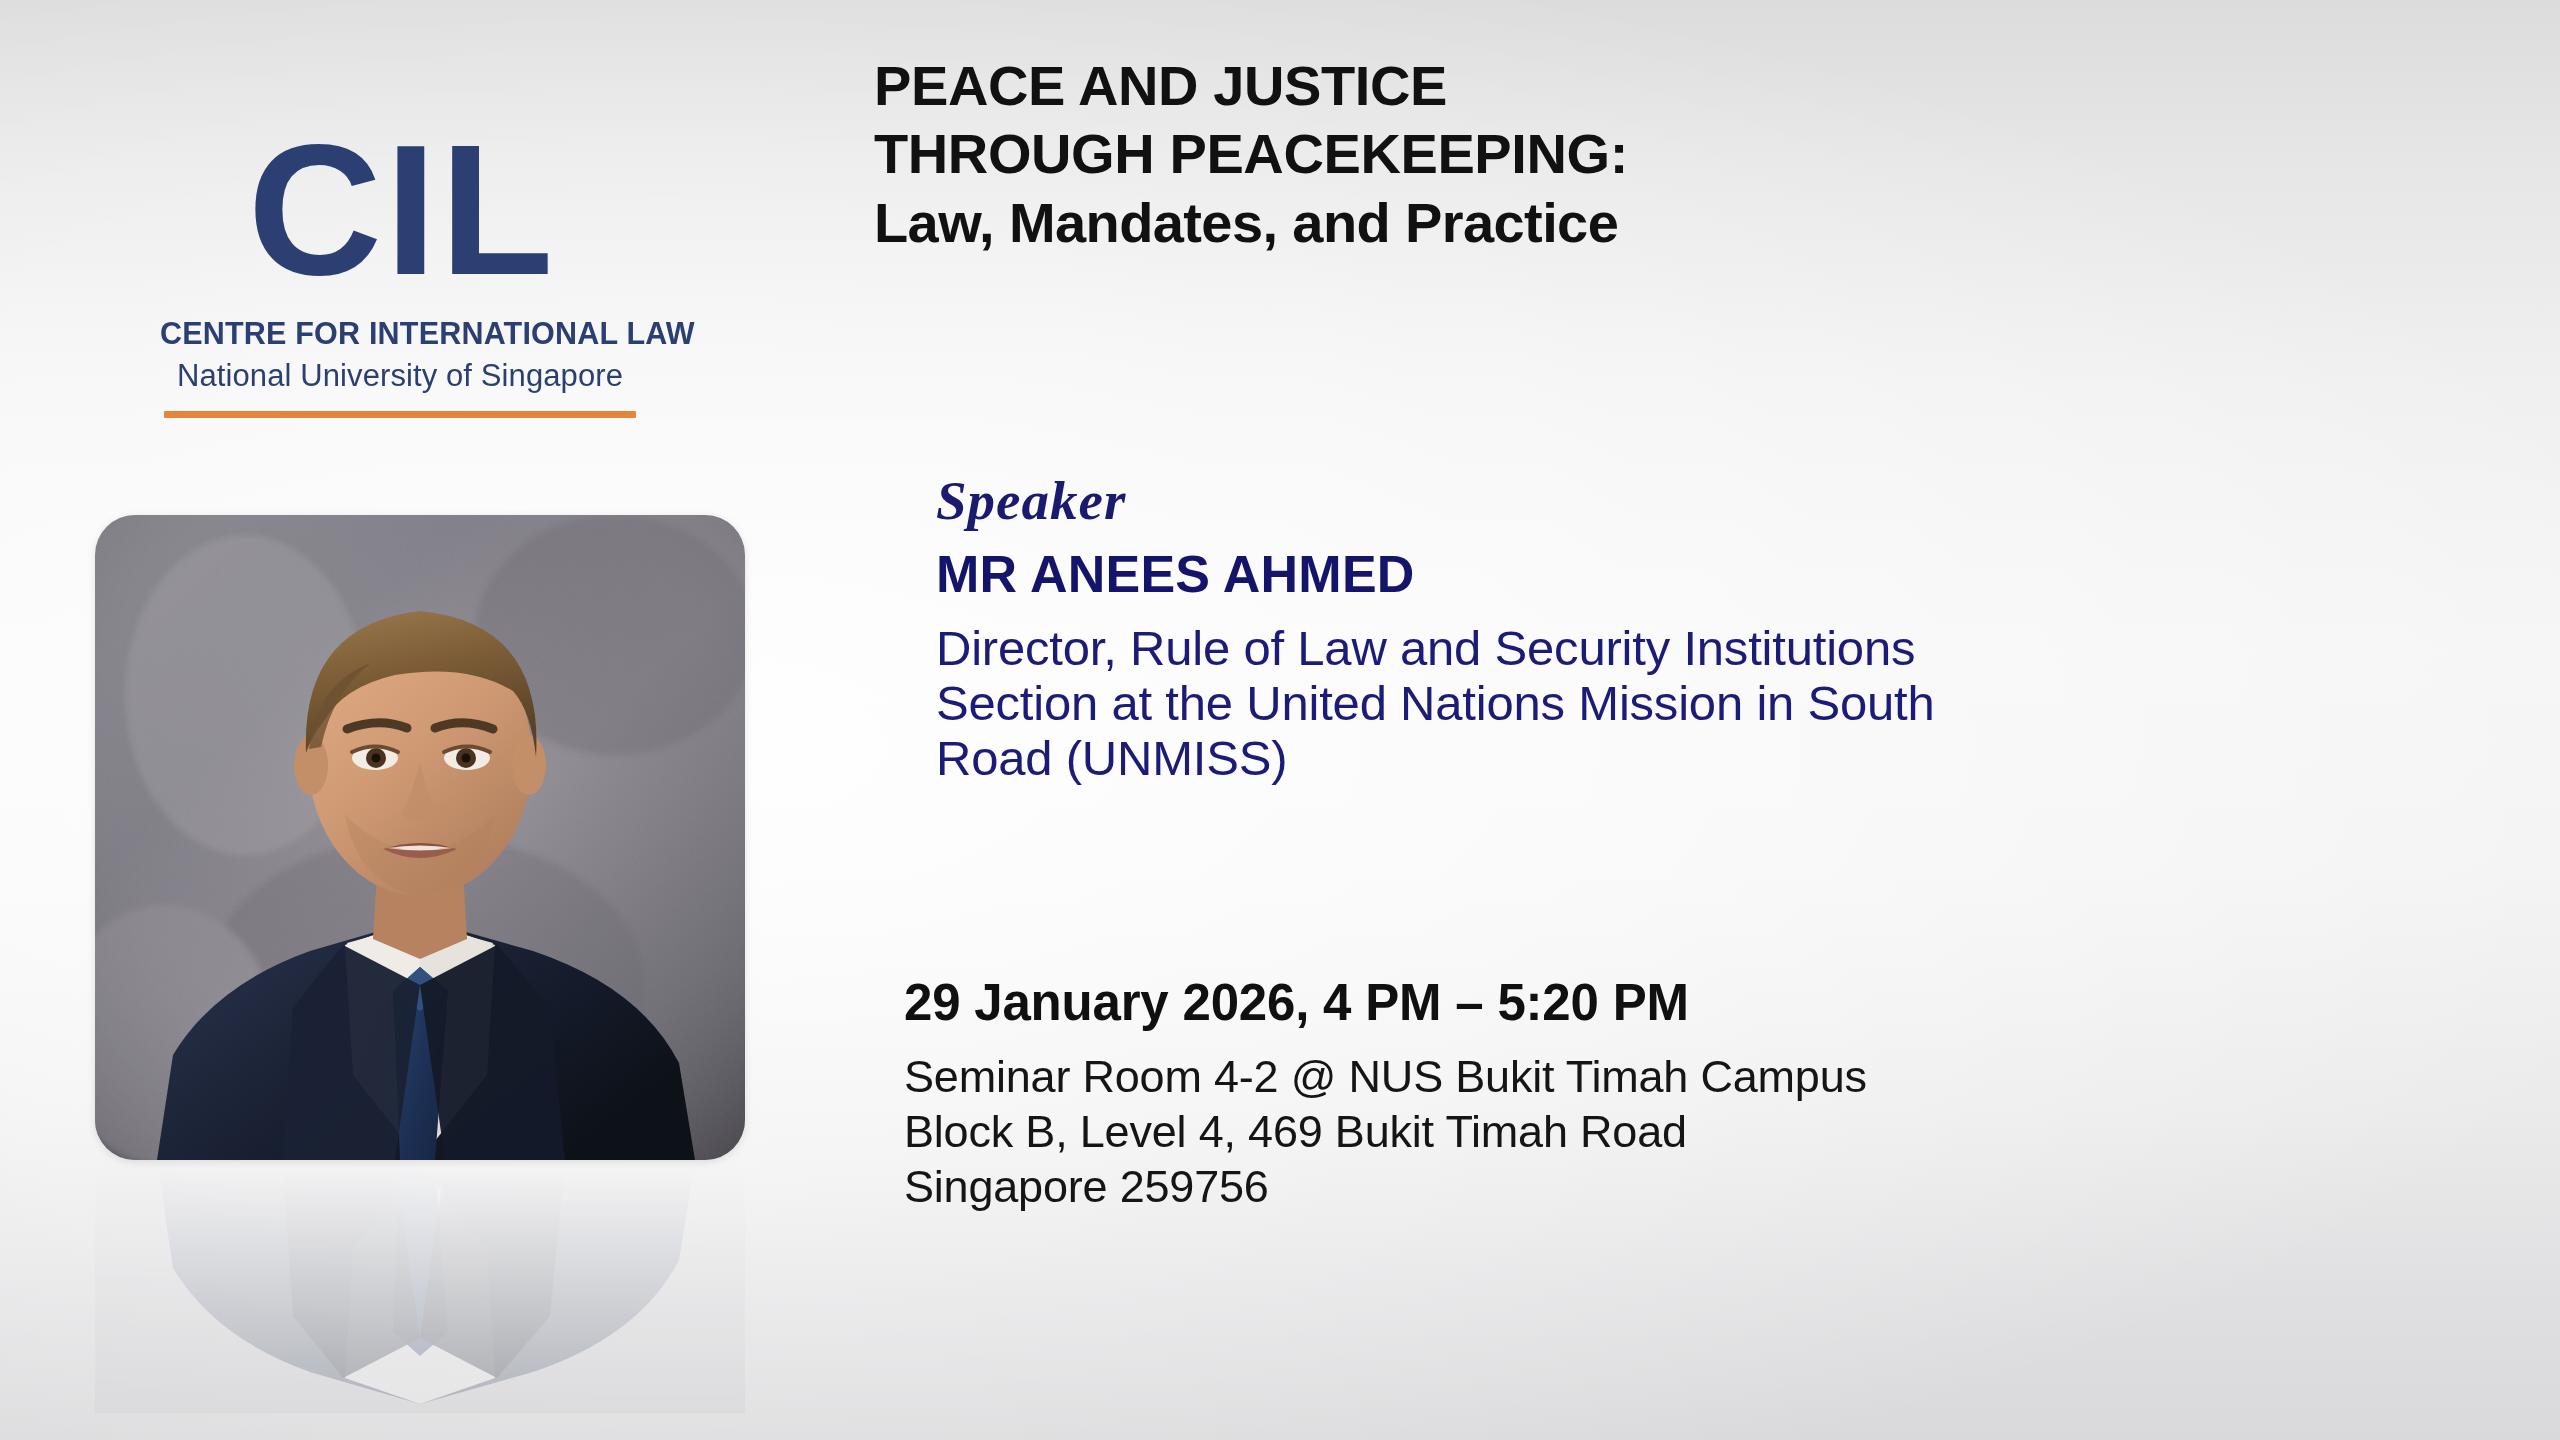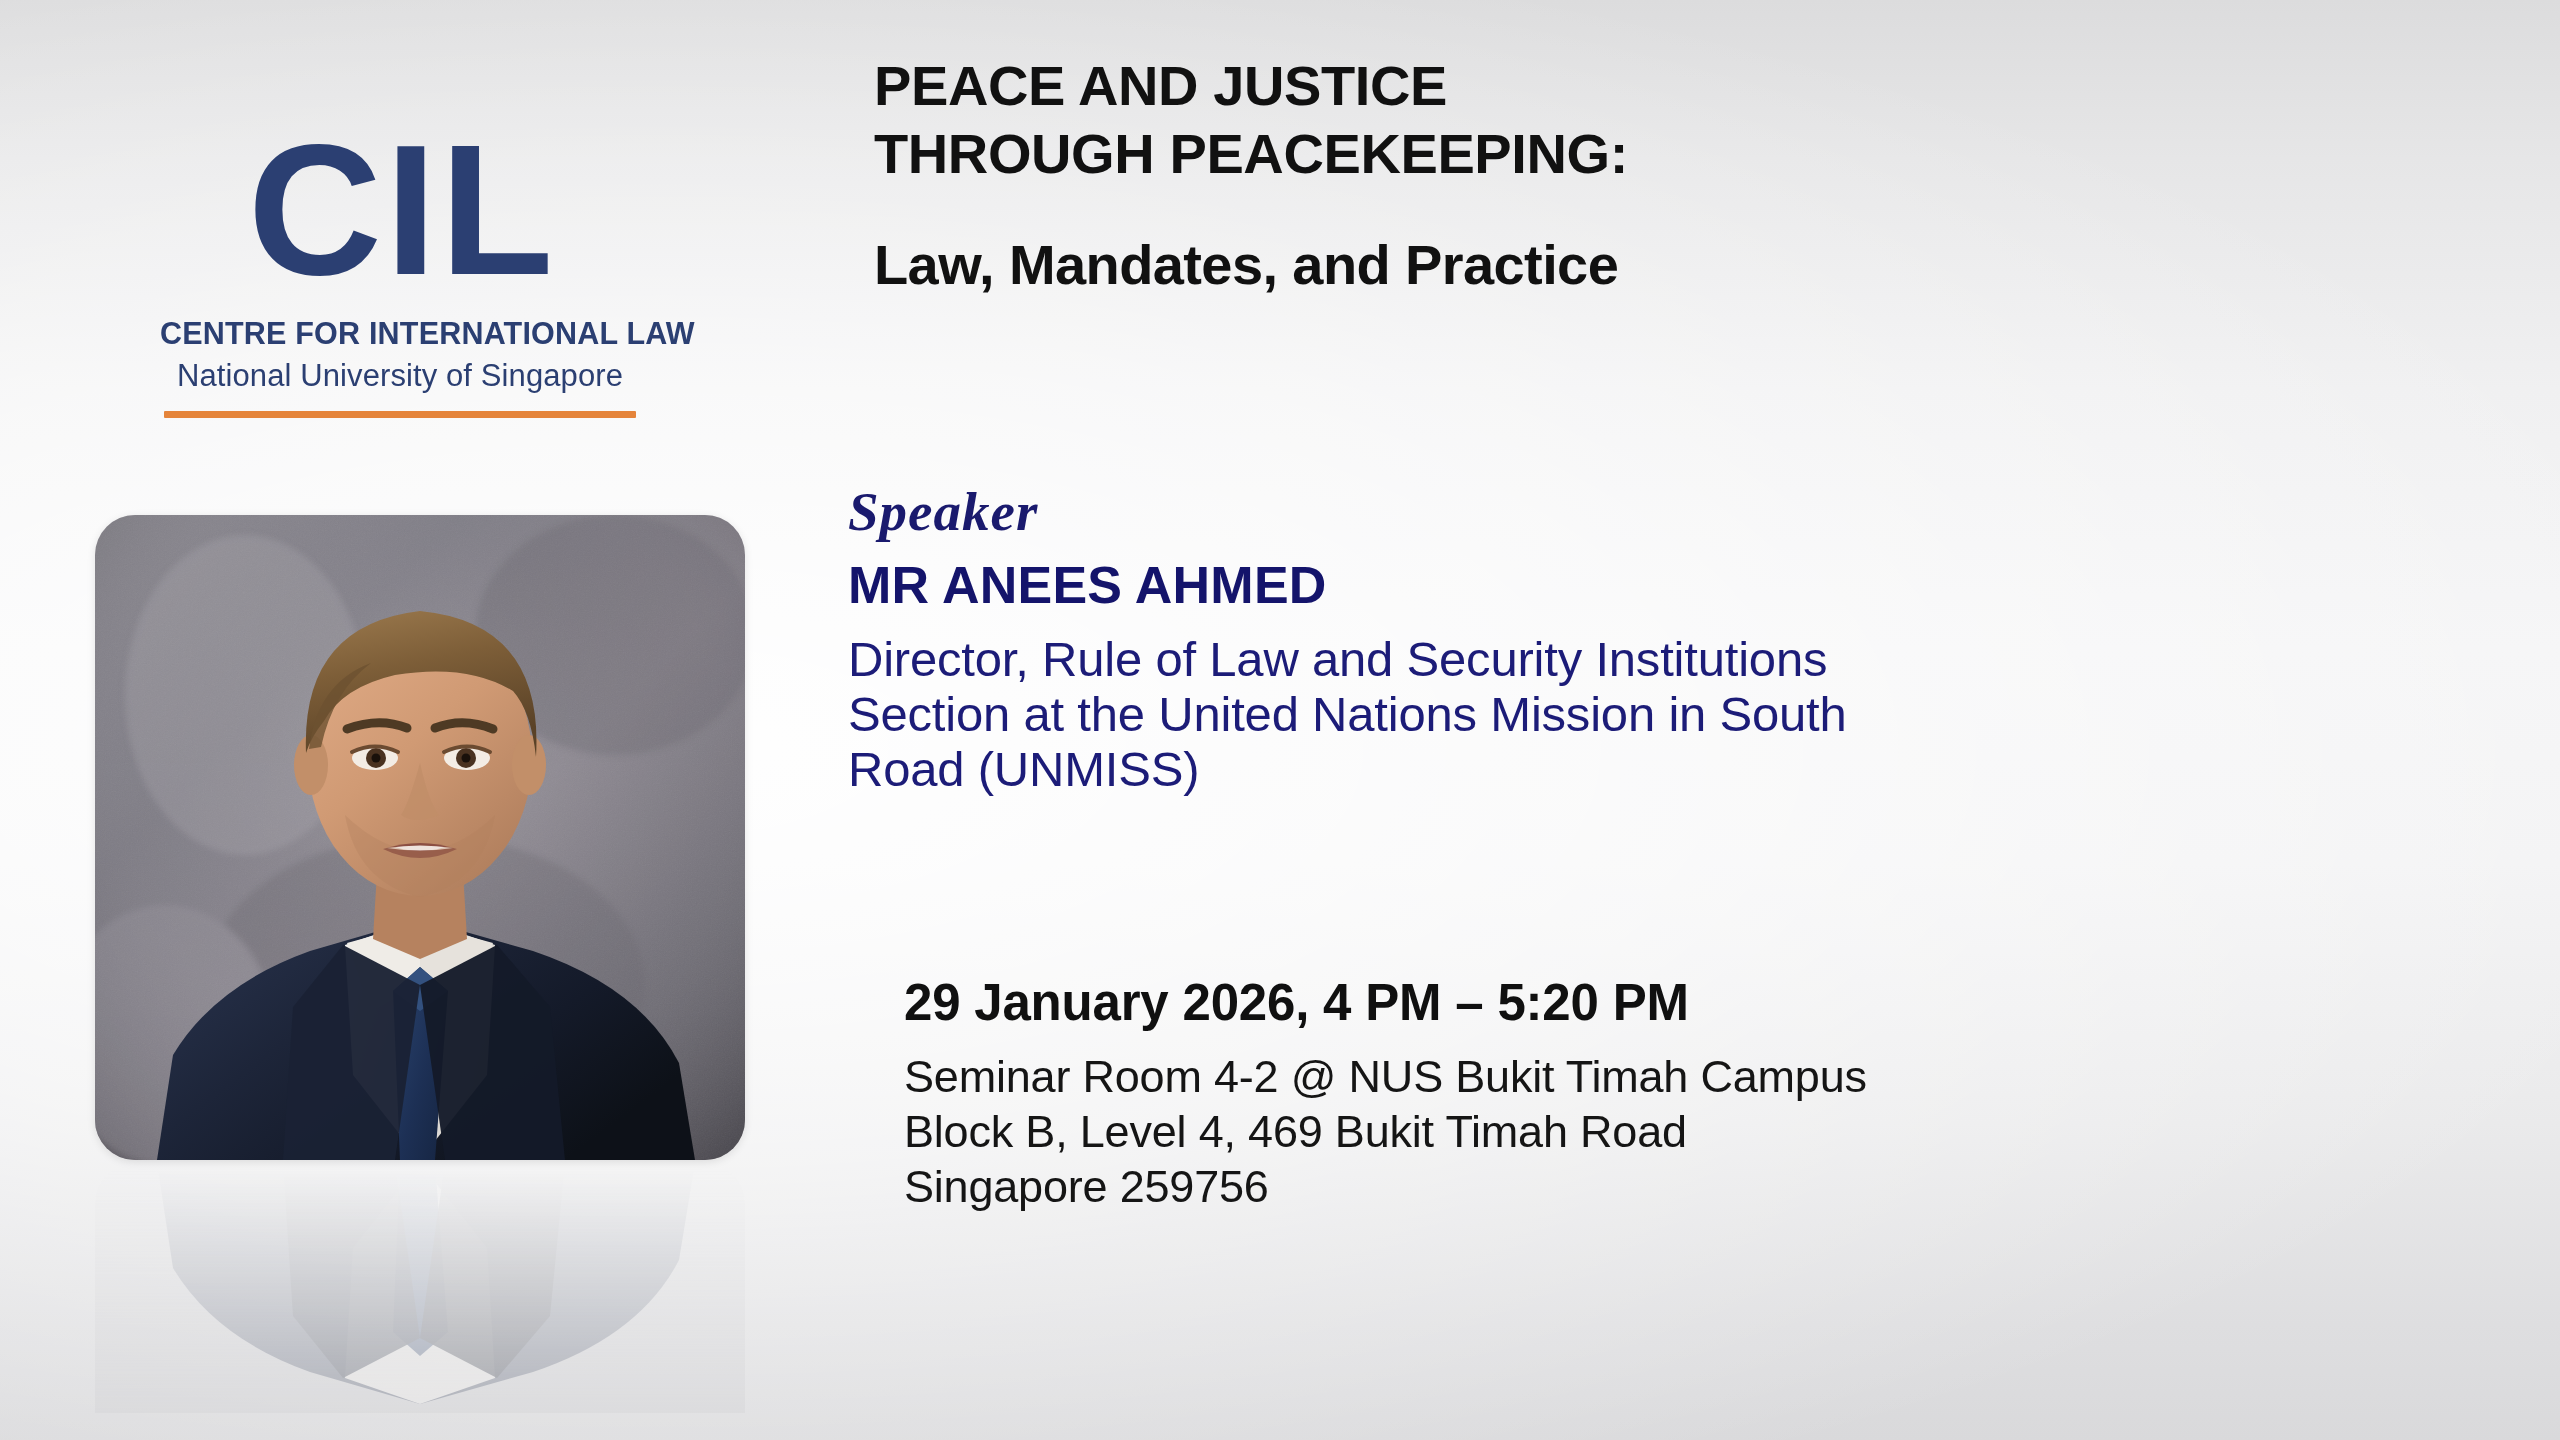--- a/index.html
+++ b/index.html
@@ -102,28 +102,27 @@
   }
   .title-line {
     font-family: "Liberation Sans", sans-serif;
     font-weight: bold;
     font-size: 56px;
     line-height: 1.22;
     letter-spacing: -0.4px;
     color: #111111;
     white-space: nowrap;
   }
-  .title-line.sub { letter-spacing: -0.6px; margin-top: 42px; }
+  .title-line.sub { letter-spacing: -0.6px; }
 
   #speaker-block {
     position: absolute;
-    left: 848px;
+    left: 936px;
     top: 473px;
     width: 1620px;
-    margin-top: 11px;
   }
   #speaker-kicker {
     font-family: "Liberation Serif", serif;
     font-weight: bold;
     font-style: italic;
     font-size: 55px;
     line-height: 1.0;
     letter-spacing: 1px;
     color: #1a1a6e;
   }

